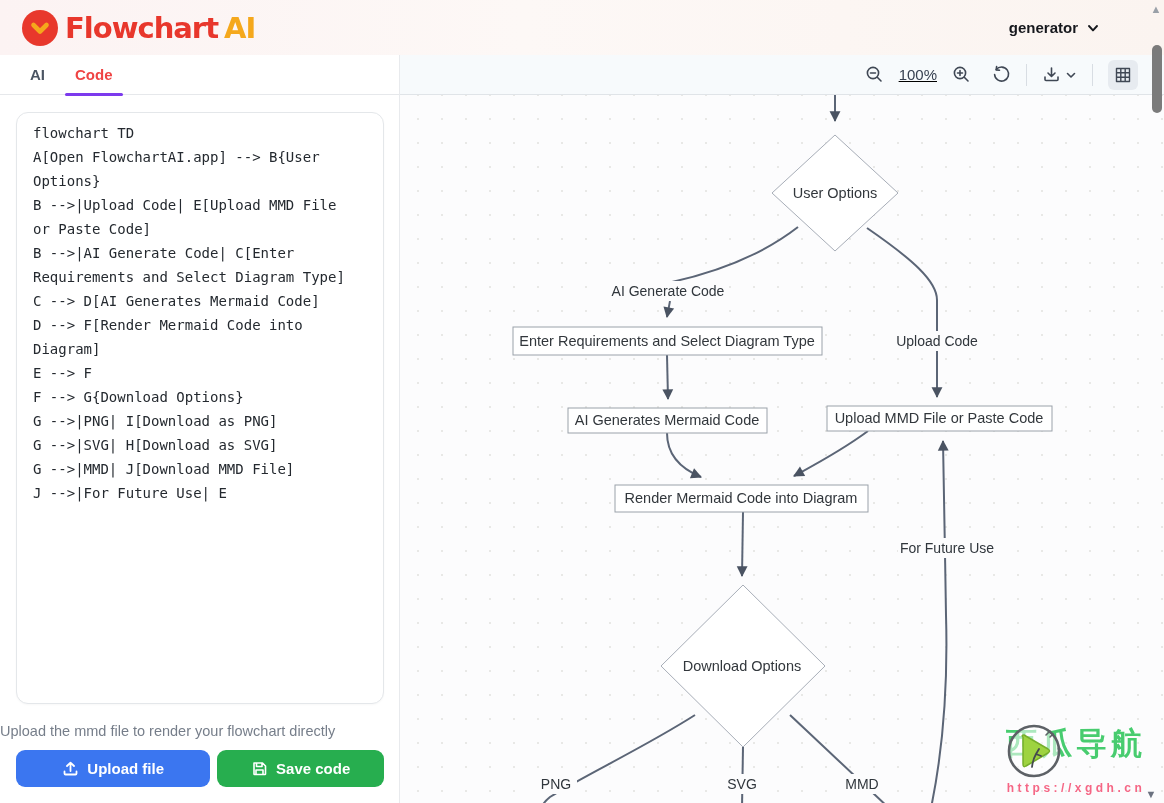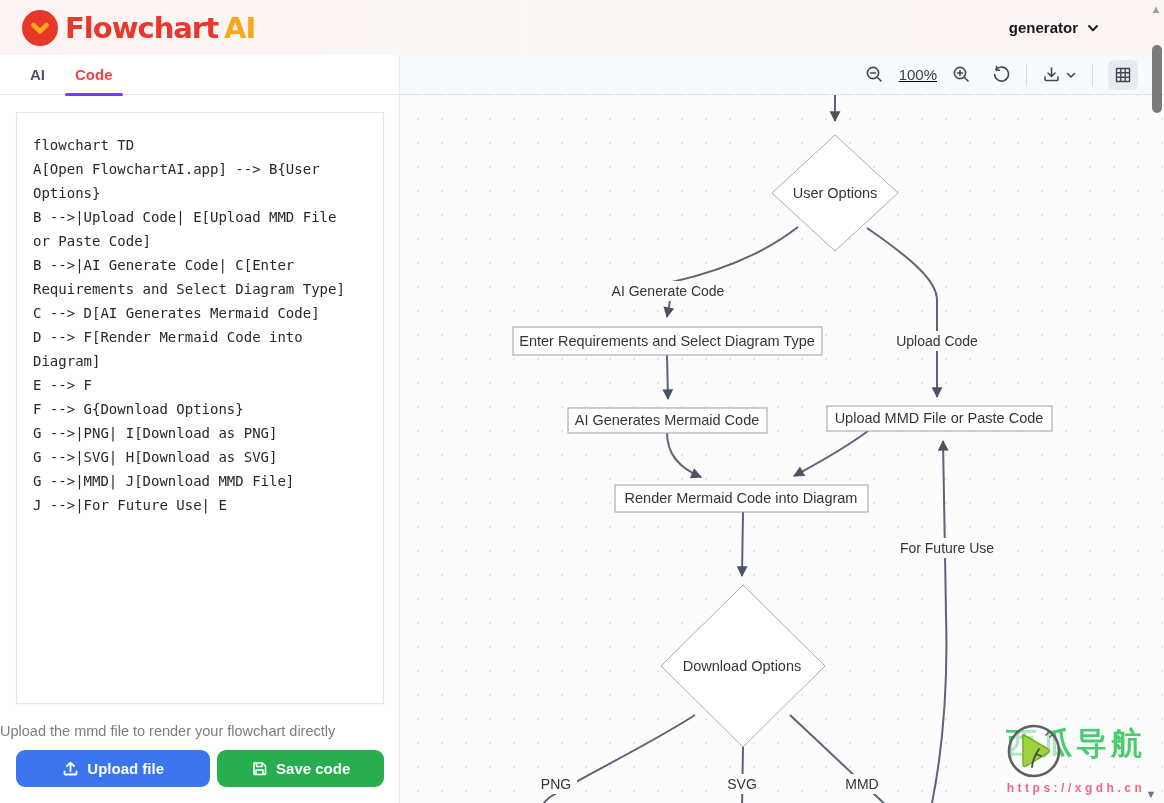--- a/index.html
+++ b/index.html
@@ -33,21 +33,21 @@
   .tabs { height:40px; display:flex; align-items:center; padding-left:28px; gap:26px;
     border-bottom:1px solid #e6e8eb; background:#fff; }
   .tab { font-size:15px; font-weight:bold; color:#4b5563; height:40px; display:flex;
     align-items:center; cursor:pointer; position:relative; padding:0 2px; }
   .tab.active { color:#ef4444; }
   .tab.active::after { content:""; position:absolute; left:50%; transform:translateX(-50%);
     bottom:-1px; width:58px; height:3px; background:#7c3aed; border-radius:2px; }
 
   
   .code-panel { position:absolute; left:16px; top:57px; width:368px; height:592px;
-    background:#fff; border:1px solid #e4e7ea; border-radius:0; padding:20px 16px;
+    background:#fff; border:1px solid #e4e7ea; border-radius:12px; padding:8px 16px;
     box-shadow:0 1px 2px rgba(0,0,0,0.03); }
   .code { font-family:"DejaVu Sans Mono", monospace; font-size:14px; line-height:24px;
     color:#24292f; white-space:pre-wrap; width:322px; }
 
   .helper { position:absolute; left:0; top:668px; width:400px; 
     font-size:14.5px; color:#767e8a; }
   .btn-row { position:absolute; left:16px; top:695px; width:368px; display:flex; gap:7px; }
   .btn { height:37px; border:none; border-radius:9px; color:#fff; font-size:15px;
     font-weight:bold; font-family:"Liberation Sans",sans-serif;
     display:flex; align-items:center; justify-content:center; gap:8px; cursor:pointer; }

